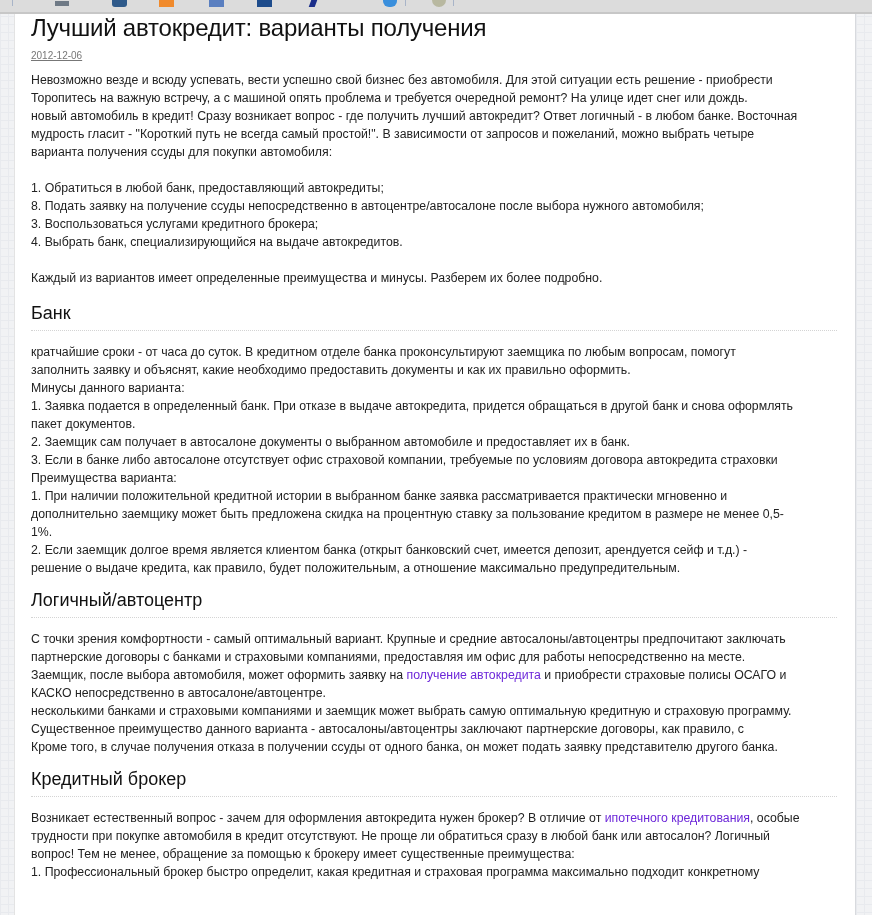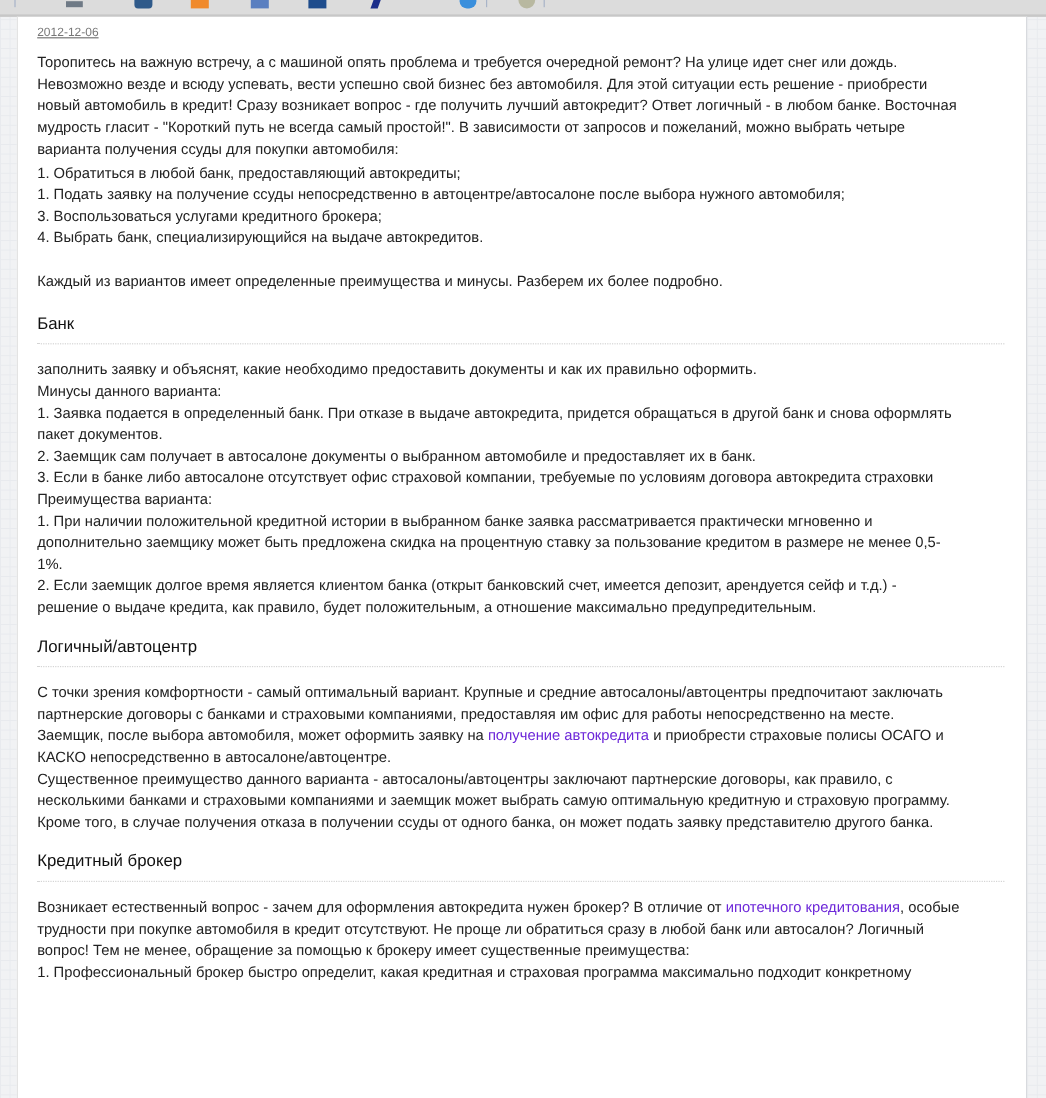--- a/index.html
+++ b/index.html
@@ -34,24 +34,24 @@
     h1 {
       margin: 0; padding-top: 0;
       font-size: 24px; font-weight: normal; color: #111;
       line-height: 28px; letter-spacing: -0.2px;
     }
     .date { font-size: 10px; color: #777; margin-top: 8px; line-height: 12px; text-decoration: underline; }
     p, .para {
       margin: 0; font-size: 12.3px; line-height: 18px; color: #222;
     }
     .intro { margin-top: 9px; width: 800px; }
-    .list { margin-top: 2px; }
+    .list { margin-top: 18px; }
     .spacer { height: 18px; }
     h2 {
-      margin: 0; font-size: 14px; font-weight: normal; color: #111;
+      margin: 0; font-size: 18px; font-weight: normal; color: #111;
       line-height: 22px; padding-bottom: 6px;
       border-bottom: 1px dotted #d4d4d4;
       width: 806px;
     }
     .section { margin-top: 12px; }
     .section .body { margin-top: 12px; width: 806px; }
     a.link { color: #6d28d9; text-decoration: none; }
   </style>
 </head>
 <body>
@@ -64,42 +64,44 @@
   <span class="tb-icon" style="left:209px;width:15px;background:#5a7fc0;"></span>
   <span class="tb-icon" style="left:257px;width:15px;background:#1e4c8c;"></span>
   <span class="tb-icon" style="left:310px;width:6px;background:#1b2e8a;transform:skewX(-20deg);"></span>
   <span class="tb-icon" style="left:383px;width:14px;background:#3a8fdc;border-radius:0 0 6px 6px;"></span>
   <span class="tb-sep" style="left:405px"></span>
   <span class="tb-icon" style="left:432px;width:14px;background:#b8b8a0;border-radius:0 0 7px 7px;"></span>
   <span class="tb-sep" style="left:453px"></span>
 </div>
 
 <div class="content">
+  <h1>Лучший автокредит: варианты получения</h1>
   <div class="date">2012-12-06</div>
 
   <div class="intro">
+    <p>Невозможно везде и всюду успевать, вести успешно свой бизнес без автомобиля. Для этой ситуации есть решение - приобрести</p>
     <p>Торопитесь на важную встречу, а с машиной опять проблема и требуется очередной ремонт? На улице идет снег или дождь.</p>
-    <p>Невозможно везде и всюду успевать, вести успешно свой бизнес без автомобиля. Для этой ситуации есть решение - приобрести</p>
     <p>новый автомобиль в кредит! Сразу возникает вопрос - где получить лучший автокредит? Ответ логичный - в любом банке. Восточная</p>
     <p>мудрость гласит - "Короткий путь не всегда самый простой!". В зависимости от запросов и пожеланий, можно выбрать четыре</p>
     <p>варианта получения ссуды для покупки автомобиля:</p>
   </div>
 
   <div class="list">
     <p>1. Обратиться в любой банк, предоставляющий автокредиты;</p>
-    <p>1. Подать заявку на получение ссуды непосредственно в автоцентре/автосалоне после выбора нужного автомобиля;</p>
+    <p>8. Подать заявку на получение ссуды непосредственно в автоцентре/автосалоне после выбора нужного автомобиля;</p>
     <p>3. Воспользоваться услугами кредитного брокера;</p>
     <p>4. Выбрать банк, специализирующийся на выдаче автокредитов.</p>
   </div>
   <div class="spacer"></div>
   <p>Каждый из вариантов имеет определенные преимущества и минусы. Разберем их более подробно.</p>
 
   <div class="section" style="margin-top:15px">
     <h2>Банк</h2>
     <div class="body">
+      <p>кратчайшие сроки - от часа до суток. В кредитном отделе банка проконсультируют заемщика по любым вопросам, помогут</p>
       <p>заполнить заявку и объяснят, какие необходимо предоставить документы и как их правильно оформить.</p>
       <p>Минусы данного варианта:</p>
       <p>1. Заявка подается в определенный банк. При отказе в выдаче автокредита, придется обращаться в другой банк и снова оформлять</p>
       <p>пакет документов.</p>
       <p>2. Заемщик сам получает в автосалоне документы о выбранном автомобиле и предоставляет их в банк.</p>
       <p>3. Если в банке либо автосалоне отсутствует офис страховой компании, требуемые по условиям договора автокредита страховки</p>
       <p>Преимущества варианта:</p>
       <p>1. При наличии положительной кредитной истории в выбранном банке заявка рассматривается практически мгновенно и</p>
       <p>дополнительно заемщику может быть предложена скидка на процентную ставку за пользование кредитом в размере не менее 0,5-</p>
       <p>1%.</p>
@@ -108,22 +110,22 @@
     </div>
   </div>
 
   <div class="section">
     <h2>Логичный/автоцентр</h2>
     <div class="body">
       <p>С точки зрения комфортности - самый оптимальный вариант. Крупные и средние автосалоны/автоцентры предпочитают заключать</p>
       <p>партнерские договоры с банками и страховыми компаниями, предоставляя им офис для работы непосредственно на месте.</p>
       <p><span>Заемщик, после выбора автомобиля, может оформить заявку на </span><a class="link">получение автокредита</a><span> и приобрести страховые полисы ОСАГО и</span></p>
       <p>КАСКО непосредственно в автосалоне/автоцентре.</p>
+      <p>несколькими банками и страховыми компаниями и заемщик может выбрать самую оптимальную кредитную и страховую программу.</p>
       <p>Существенное преимущество данного варианта - автосалоны/автоцентры заключают партнерские договоры, как правило, с</p>
-      <p>несколькими банками и страховыми компаниями и заемщик может выбрать самую оптимальную кредитную и страховую программу.</p>
       <p>Кроме того, в случае получения отказа в получении ссуды от одного банка, он может подать заявку представителю другого банка.</p>
     </div>
   </div>
 
   <div class="section">
     <h2>Кредитный брокер</h2>
     <div class="body">
       <p><span>Возникает естественный вопрос -  зачем для оформления автокредита нужен брокер? В отличие от </span><a class="link">ипотечного кредитования</a><span>, особые</span></p>
       <p>трудности при покупке автомобиля в кредит отсутствуют. Не проще ли обратиться сразу в любой банк или автосалон? Логичный</p>
       <p>вопрос! Тем не менее, обращение за помощью к брокеру имеет существенные преимущества:</p>

